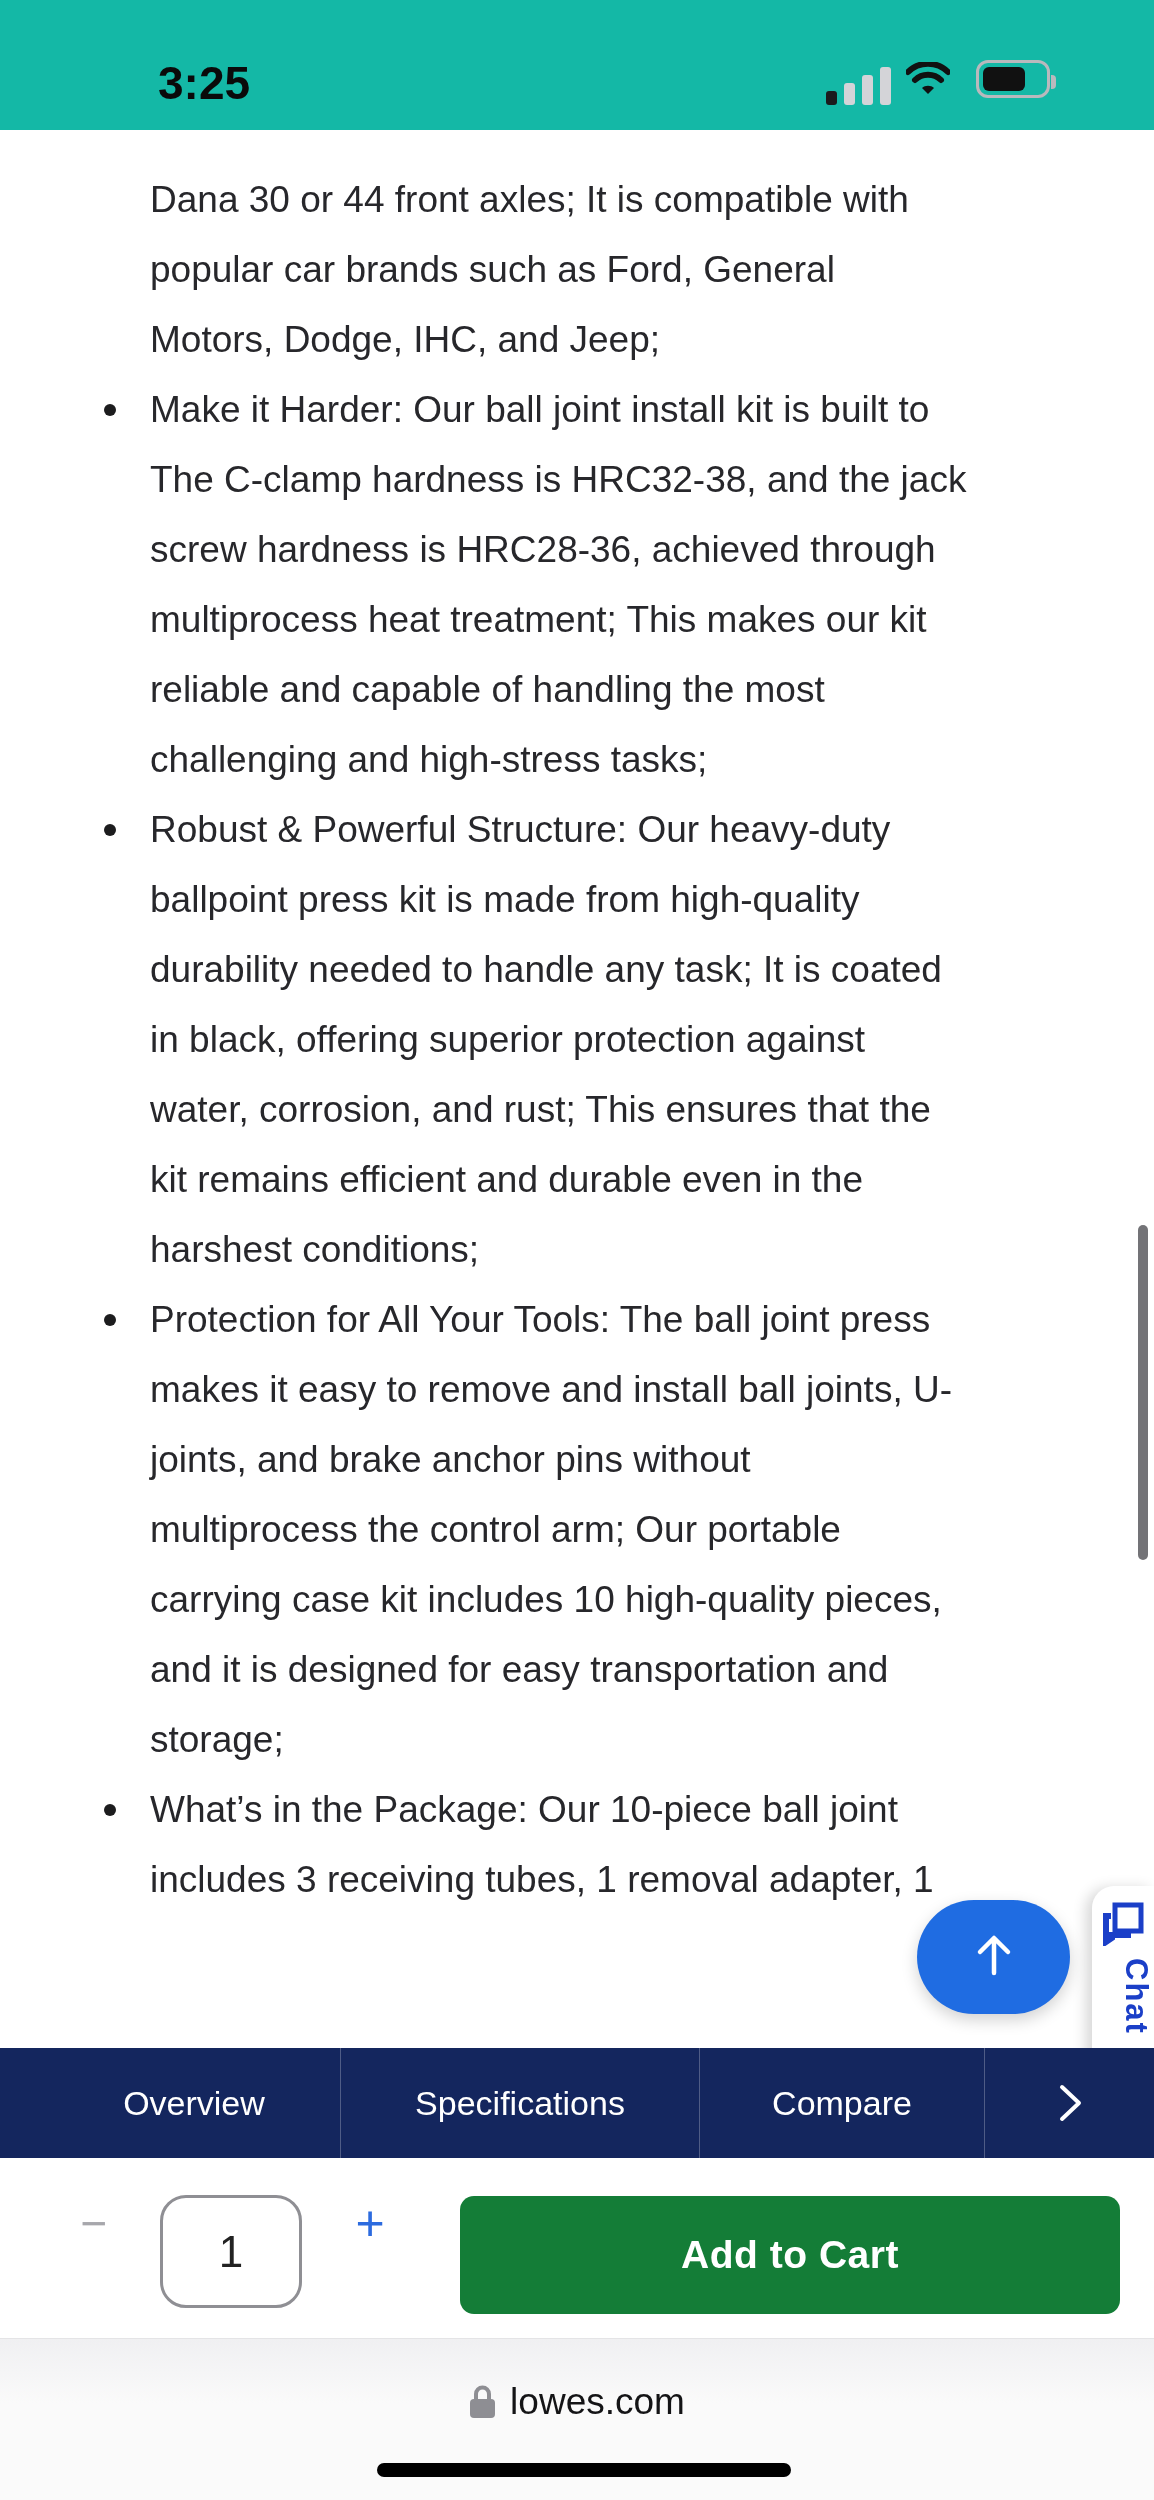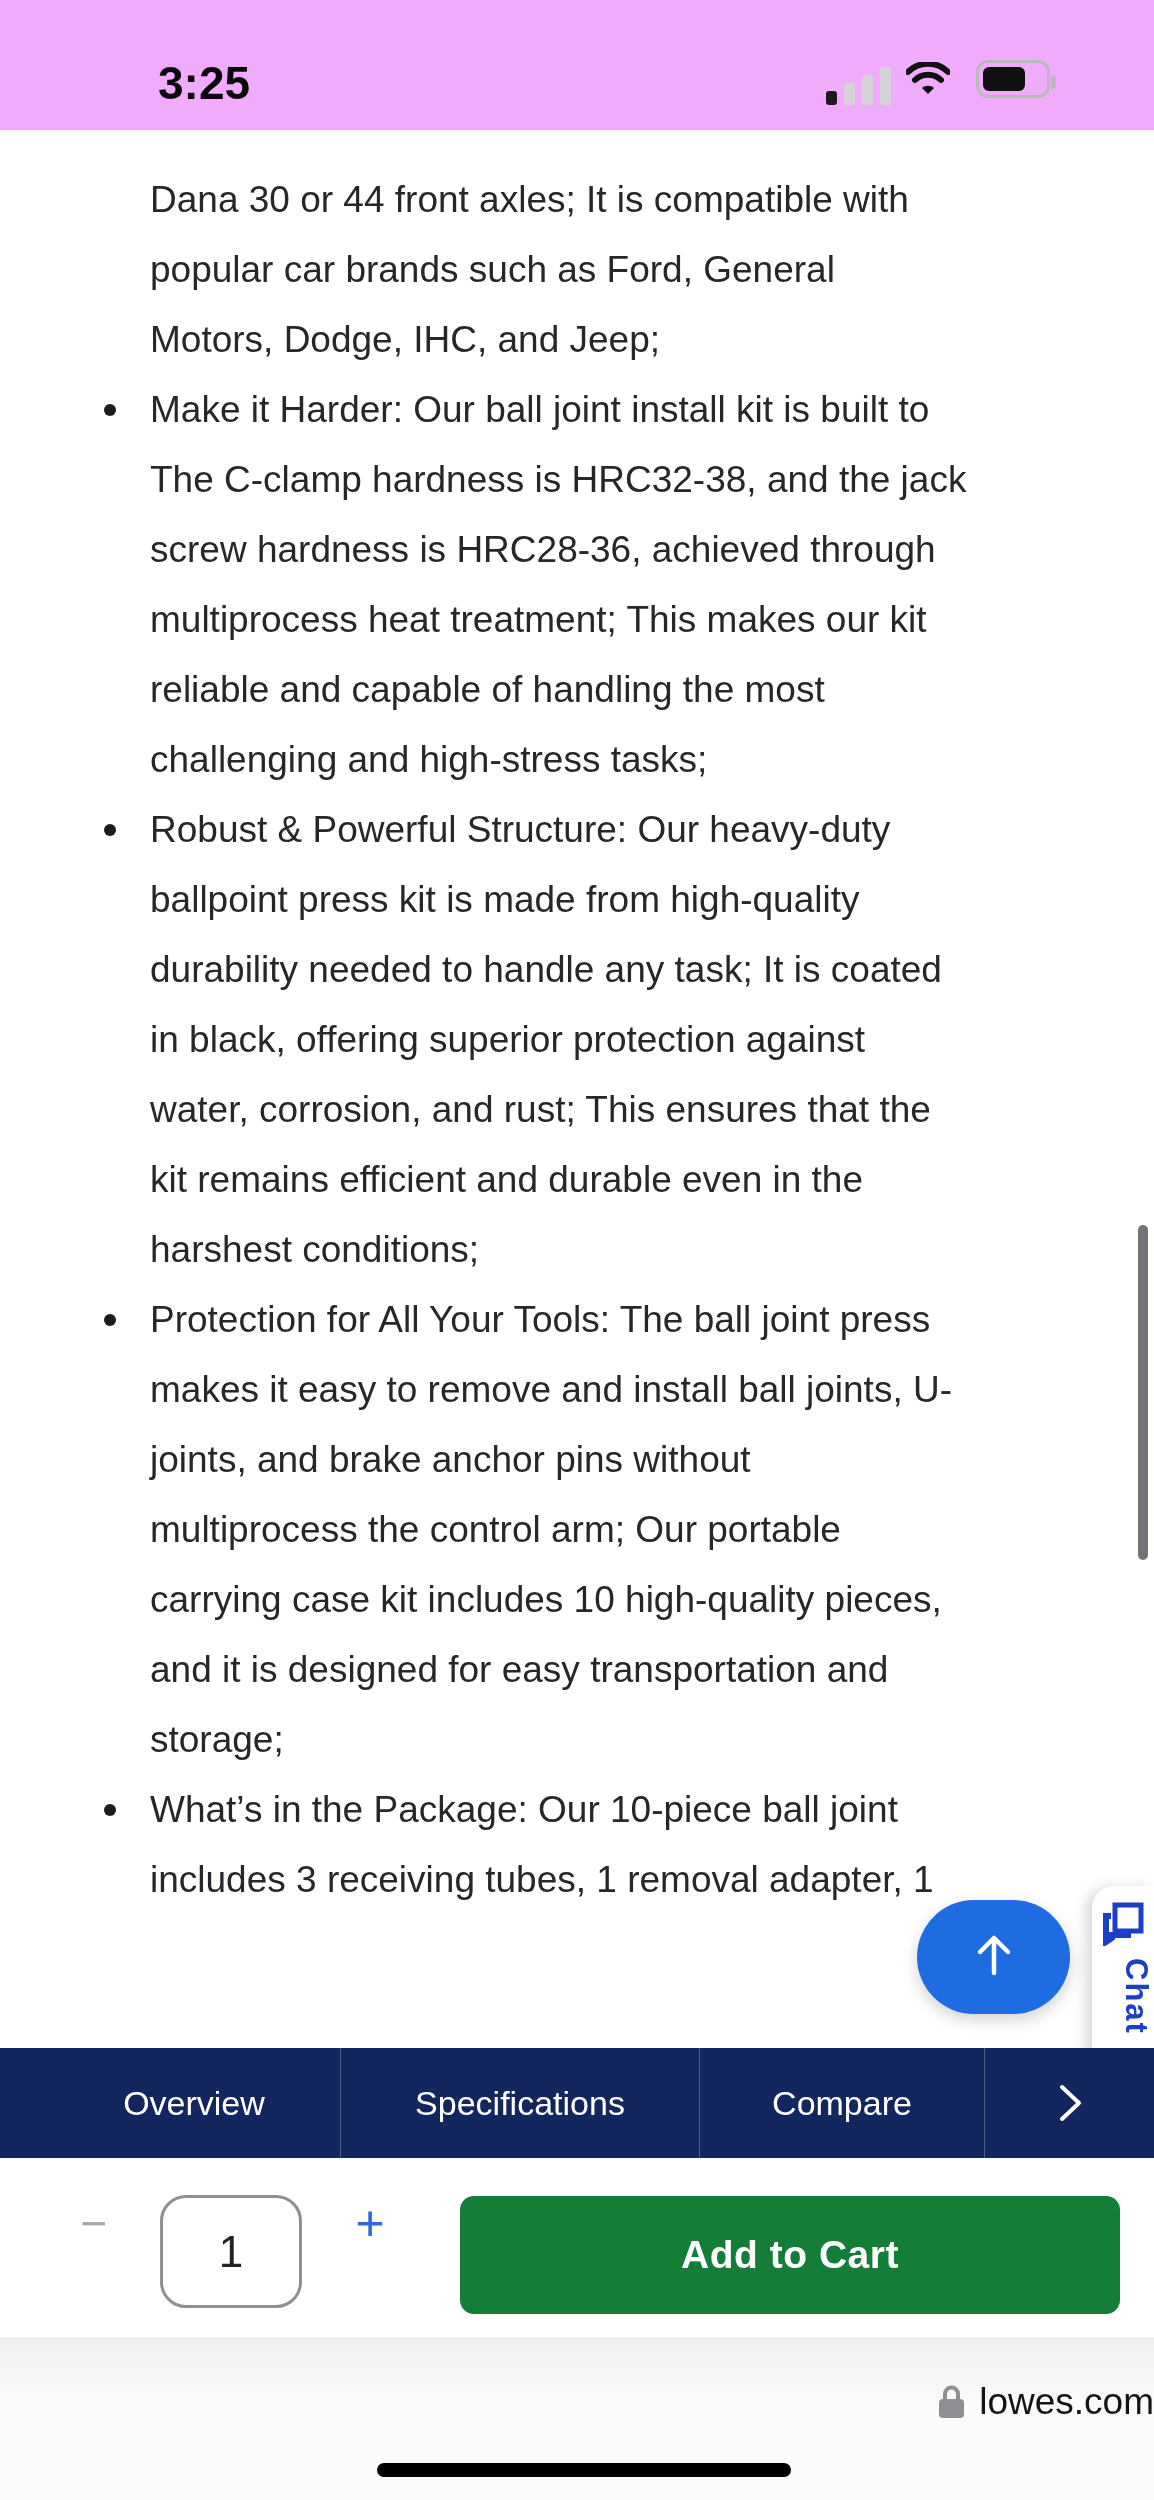--- a/index.html
+++ b/index.html
@@ -3,21 +3,21 @@
 <meta charset="utf-8">
 <style>
   html,body{margin:0;padding:0;}
   body{
     width:1154px;height:2500px;position:relative;overflow:hidden;
     background:#ffffff;
     font-family:"Liberation Sans","DejaVu Sans",sans-serif;
     -webkit-font-smoothing:antialiased;
   }
   
-  .statusbar{position:absolute;left:0;top:0;width:1154px;height:130px;background:#f0abfc;z-index:6;}
+  .statusbar{position:absolute;left:0;top:0;width:1154px;height:130px;background:#14b8a6;z-index:6;}
   .time{position:absolute;left:158px;top:56px;font-size:46px;font-weight:700;color:#0a0a0a;letter-spacing:0px;}
   .sicons{position:absolute;left:826px;top:60px;width:240px;height:48px;}
   .sigbar{position:absolute;bottom:3px;width:11px;border-radius:3px;background:#d4d4d8;}
   .sigbar.on{background:#1b1b1d;}
   .wifi{position:absolute;left:80px;top:2px;}
   .batt{position:absolute;left:150px;top:0px;width:74px;height:38px;border:3px solid #b9b9bd;border-radius:12px;box-sizing:border-box;}
   .batt .fill{position:absolute;left:4px;top:4px;width:42px;height:24px;border-radius:6px;background:#111;}
   .batt .nub{position:absolute;right:-9px;top:12px;width:5px;height:14px;border-radius:0 4px 4px 0;background:#b9b9bd;}
   
   .desc{position:absolute;left:150px;top:165px;width:935px;z-index:1;}
@@ -51,21 +51,21 @@
   .qty-box{position:absolute;left:160px;top:37px;width:142px;height:113px;box-sizing:border-box;
     border:3px solid #8f8f94;border-radius:26px;background:#fff;
     display:flex;align-items:center;justify-content:center;font-size:44px;color:#222;}
   .qty-plus{position:absolute;left:344px;top:30px;width:52px;height:70px;line-height:70px;text-align:center;
     font-size:50px;color:#2c6bdf;font-weight:400;}
   .cartbtn{position:absolute;left:460px;top:38px;width:660px;height:118px;border-radius:14px;background:#147d37;
     display:flex;align-items:center;justify-content:center;color:#fff;font-size:39px;font-weight:700;letter-spacing:.5px;text-align:center;}
   
   .browserbar{position:absolute;left:0;top:2338px;width:1154px;height:162px;z-index:5;
     background:linear-gradient(#f0f0f2,#fafafa 40%);border-top:1px solid #e4e4e6;}
-  .urlrow{position:absolute;left:0;top:42px;width:1154px;display:flex;align-items:center;justify-content:flex-end;gap:14px;}
+  .urlrow{position:absolute;left:0;top:42px;width:1154px;display:flex;align-items:center;justify-content:center;gap:14px;}
   .urltext{font-size:37px;color:#141416;}
   .homebar{position:absolute;left:377px;top:124px;width:414px;height:14px;border-radius:7px;background:#000;}
 </style>
 </head>
 <body>
 
 <div class="statusbar">
   <div class="time">3:25</div>
   <div class="sicons">
     <span>

